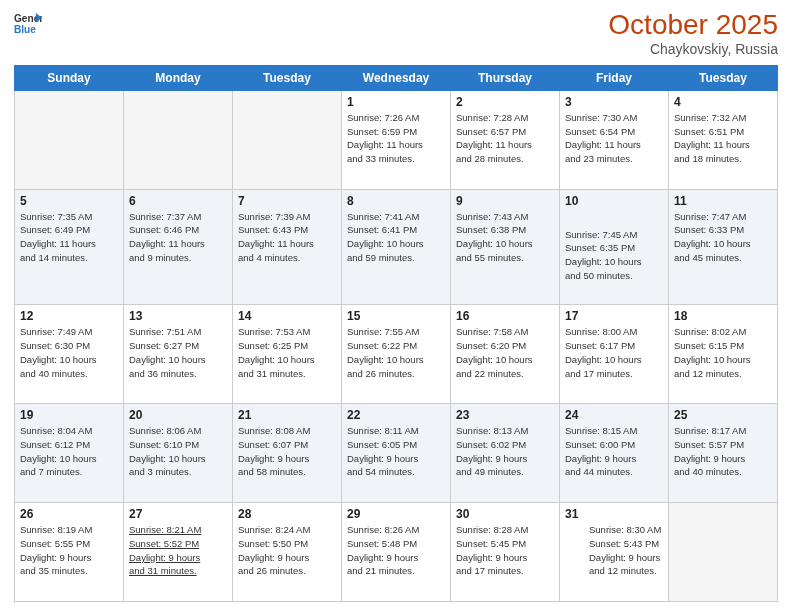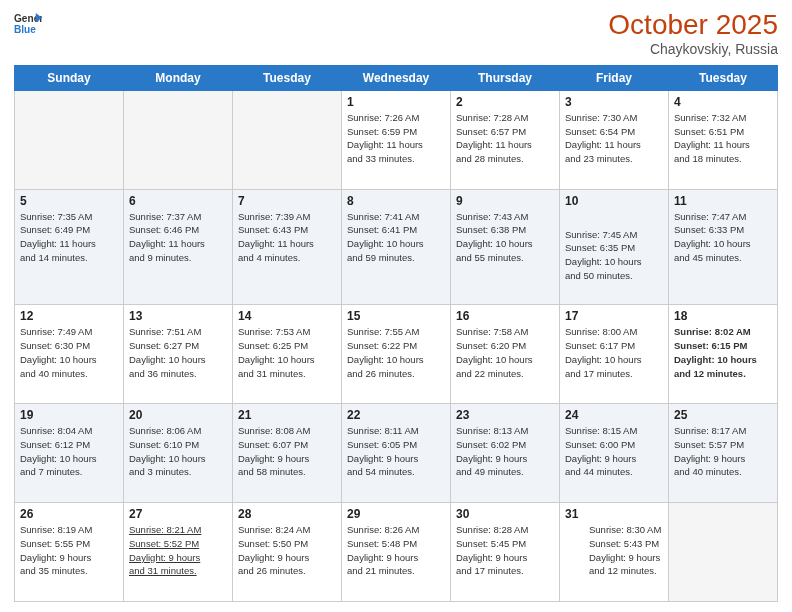--- a/index.html
+++ b/index.html
@@ -241,21 +241,21 @@
           </td>
           <td>
             <div class="day-number">17</div>
             <div class="day-info" style="white-space: pre-line;">Sunrise: 8:00 AM
 Sunset: 6:17 PM
 Daylight: 10 hours
 and 17 minutes.</div>
           </td>
           <td>
             <div class="day-number">18</div>
-            <div class="day-info" style="white-space: pre-line; font-weight: bold;">Sunrise: 8:02 AM
+            <div class="day-info" style="white-space: pre-line;">Sunrise: 8:02 AM
 Sunset: 6:15 PM
 Daylight: 10 hours
 and 12 minutes.</div>
           </td>
         </tr>
         <tr class="row-shade">
           <td>
             <div class="day-number">19</div>
             <div class="day-info" style="white-space: pre-line;">Sunrise: 8:04 AM
 Sunset: 6:12 PM

